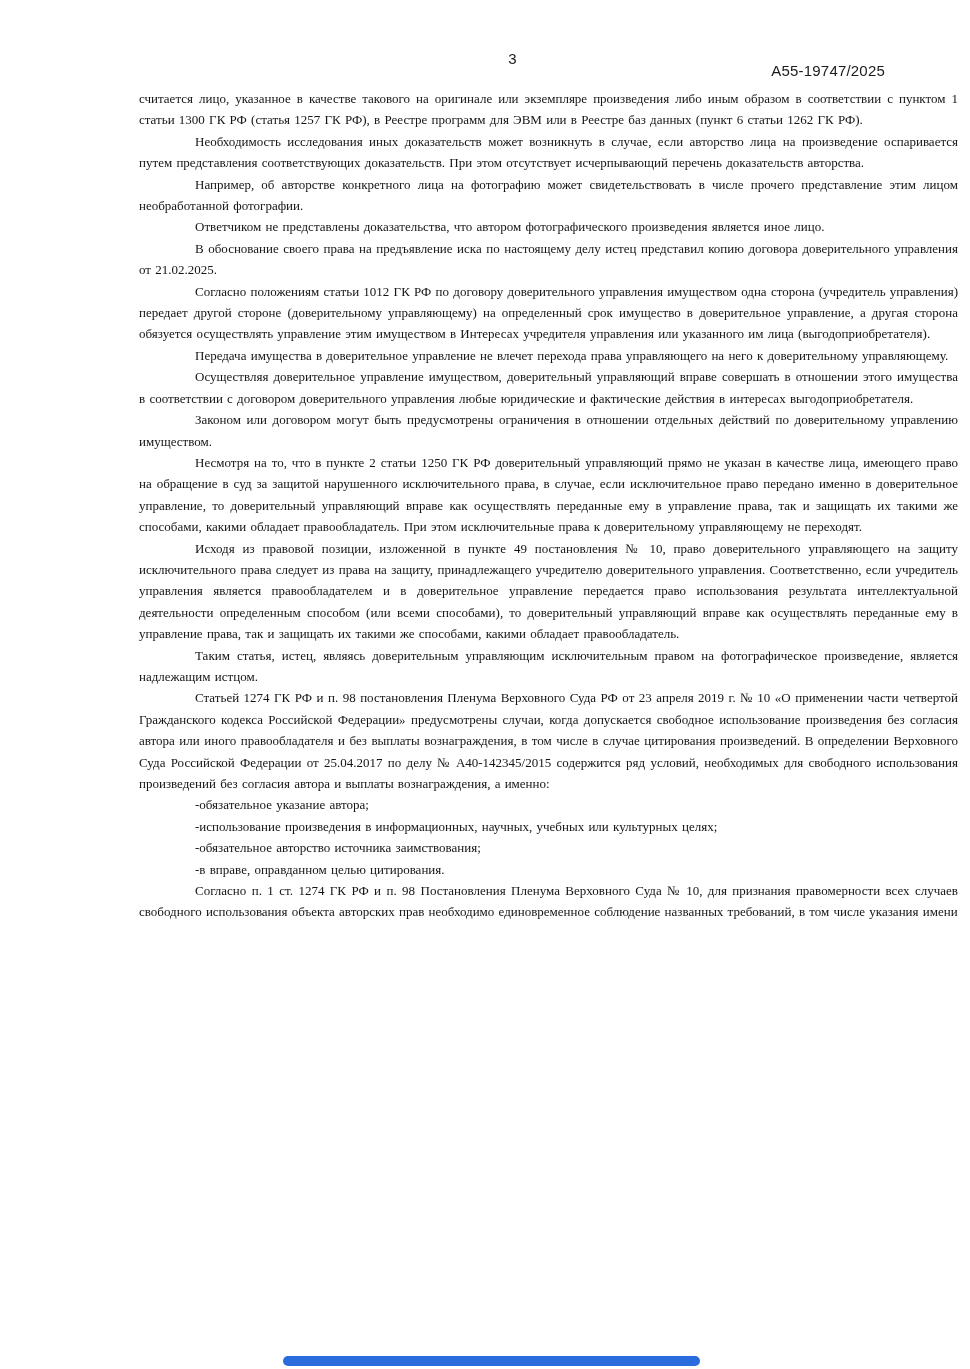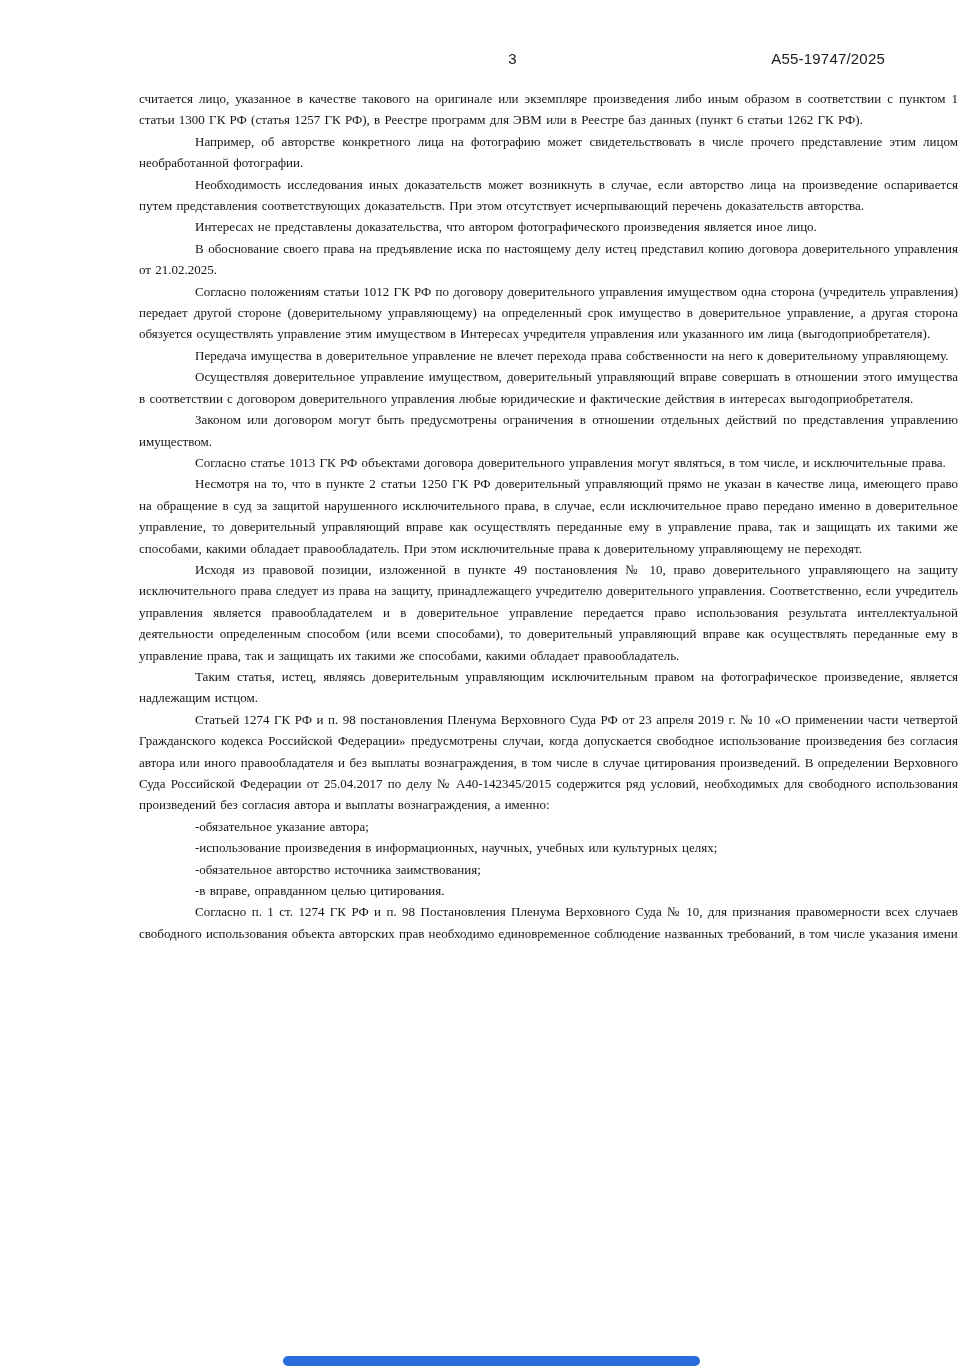--- a/index.html
+++ b/index.html
@@ -24,21 +24,21 @@
   }
   .page-number {
     position: absolute;
     left: 50%;
     transform: translateX(-50%);
     top: 0;
   }
   .case-number {
     position: absolute;
     right: 0;
-    top: 0;
+    top: 12px;
     letter-spacing: 0.2px;
     text-align: right;
   }
   .body-text {
     position: absolute;
     top: 88px;
     left: 139px;
     width: 819px;
     font-size: 13px;
     line-height: 21.4px;
@@ -64,29 +64,28 @@
 
 <div class="page">
 
   <div class="header">
     <span class="page-number">3</span>
     <span class="case-number">А55-19747/2025</span>
   </div>
 
   <div class="body-text">
     <p class="para no-indent">считается лицо, указанное в качестве такового на оригинале или экземпляре произведения либо иным образом в соответствии с пунктом 1 статьи 1300 ГК РФ (статья 1257 ГК РФ), в Реестре программ для ЭВМ или в Реестре баз данных (пункт 6 статьи 1262 ГК РФ).</p>
+    <p class="para">Необходимость исследования иных доказательств может возникнуть в случае, если авторство лица на произведение оспаривается путем представления соответствующих доказательств. При этом отсутствует исчерпывающий перечень доказательств авторства.</p>
     <p class="para">Например, об авторстве конкретного лица на фотографию может свидетельствовать в числе прочего представление этим лицом необработанной фотографии.</p>
-    <p class="para">Необходимость исследования иных доказательств может возникнуть в случае, если авторство лица на произведение оспаривается путем представления соответствующих доказательств. При этом отсутствует исчерпывающий перечень доказательств авторства.</p>
-    <p class="para">Интересах не представлены доказательства, что автором фотографического произведения является иное лицо.</p>
+    <p class="para">Ответчиком не представлены доказательства, что автором фотографического произведения является иное лицо.</p>
     <p class="para">В обоснование своего права на предъявление иска по настоящему делу истец представил копию договора доверительного управления от 21.02.2025.</p>
     <p class="para">Согласно положениям статьи 1012 ГК РФ по договору доверительного управления имуществом одна сторона (учредитель управления) передает другой стороне (доверительному управляющему) на определенный срок имущество в доверительное управление, а другая сторона обязуется осуществлять управление этим имуществом в Интересах учредителя управления или указанного им лица (выгодоприобретателя).</p>
-    <p class="para">Передача имущества в доверительное управление не влечет перехода права собственности на него к доверительному управляющему.</p>
+    <p class="para">Передача имущества в доверительное управление не влечет перехода права управляющего на него к доверительному управляющему.</p>
     <p class="para">Осуществляя доверительное управление имуществом, доверительный управляющий вправе совершать в отношении этого имущества в соответствии с договором доверительного управления любые юридические и фактические действия в интересах выгодоприобретателя.</p>
-    <p class="para">Законом или договором могут быть предусмотрены ограничения в отношении отдельных действий по представления управлению имуществом.</p>
-    <p class="para">Согласно статье 1013 ГК РФ объектами договора доверительного управления могут являться, в том числе, и исключительные права.</p>
+    <p class="para">Законом или договором могут быть предусмотрены ограничения в отношении отдельных действий по доверительному управлению имуществом.</p>
     <p class="para">Несмотря на то, что в пункте 2 статьи 1250 ГК РФ доверительный управляющий прямо не указан в качестве лица, имеющего право на обращение в суд за защитой нарушенного исключительного права, в случае, если исключительное право передано именно в доверительное управление, то доверительный управляющий вправе как осуществлять переданные ему в управление права, так и защищать их такими же способами, какими обладает правообладатель. При этом исключительные права к доверительному управляющему не переходят.</p>
     <p class="para">Исходя из правовой позиции, изложенной в пункте 49 постановления № 10, право доверительного управляющего на защиту исключительного права следует из права на защиту, принадлежащего учредителю доверительного управления. Соответственно, если учредитель управления является правообладателем и в доверительное управление передается право использования результата интеллектуальной деятельности определенным способом (или всеми способами), то доверительный управляющий вправе как осуществлять переданные ему в управление права, так и защищать их такими же способами, какими обладает правообладатель.</p>
     <p class="para">Таким статья, истец, являясь доверительным управляющим исключительным правом на фотографическое произведение, является надлежащим истцом.</p>
     <p class="para">Статьей 1274 ГК РФ и п. 98 постановления Пленума Верховного Суда РФ от 23 апреля 2019 г. № 10 «О применении части четвертой Гражданского кодекса Российской Федерации» предусмотрены случаи, когда допускается свободное использование произведения без согласия автора или иного правообладателя и без выплаты вознаграждения, в том числе в случае цитирования произведений. В определении Верховного Суда Российской Федерации от 25.04.2017 по делу № А40-142345/2015 содержится ряд условий, необходимых для свободного использования произведений без согласия автора и выплаты вознаграждения, а именно:</p>
     <p class="para">-обязательное указание автора;</p>
     <p class="para">-использование произведения в информационных, научных, учебных или культурных целях;</p>
     <p class="para">-обязательное авторство источника заимствования;</p>
     <p class="para">-в вправе, оправданном целью цитирования.</p>
     <p class="para">Согласно п. 1 ст. 1274 ГК РФ и п. 98 Постановления Пленума Верховного Суда № 10, для признания правомерности всех случаев свободного использования объекта авторских прав необходимо единовременное соблюдение названных требований, в том числе указания имени</p>
   </div>

